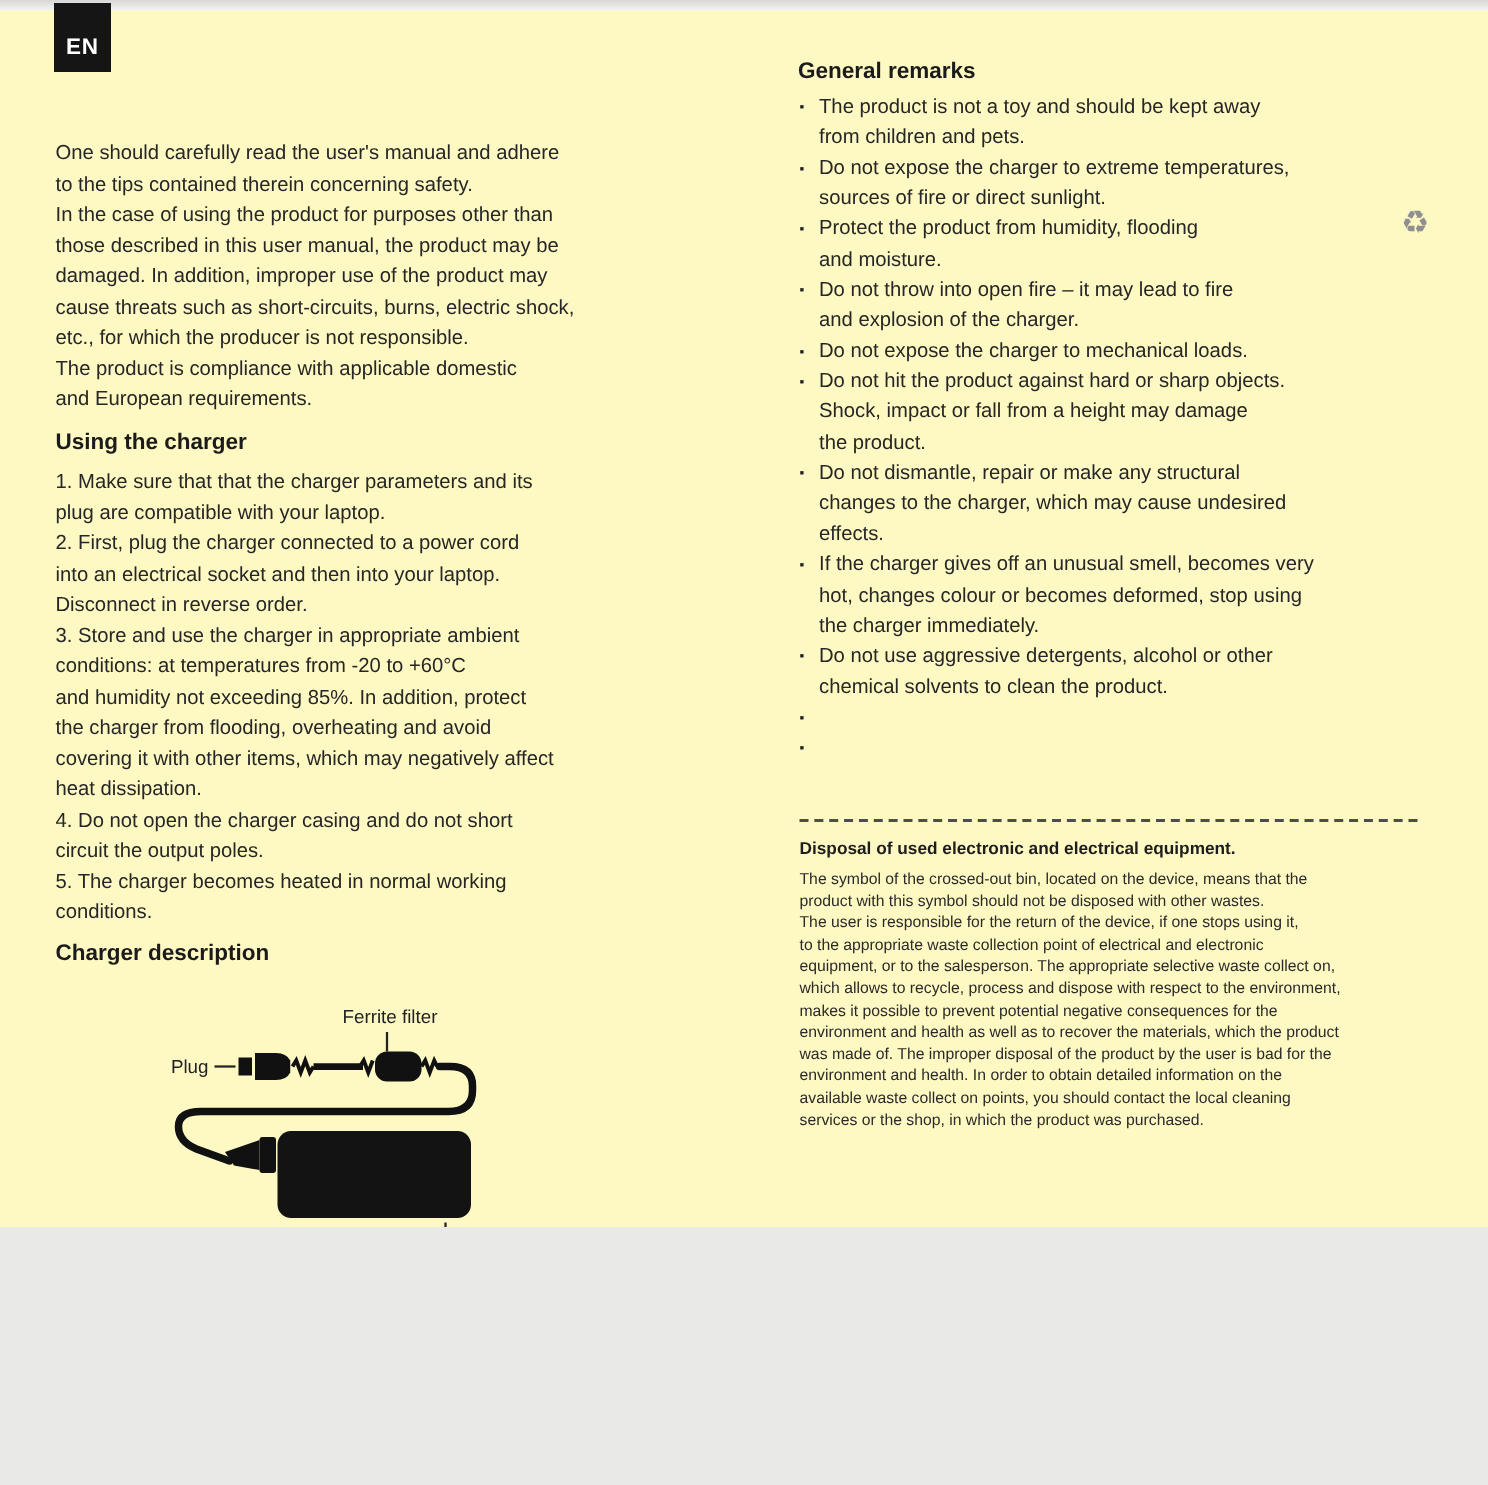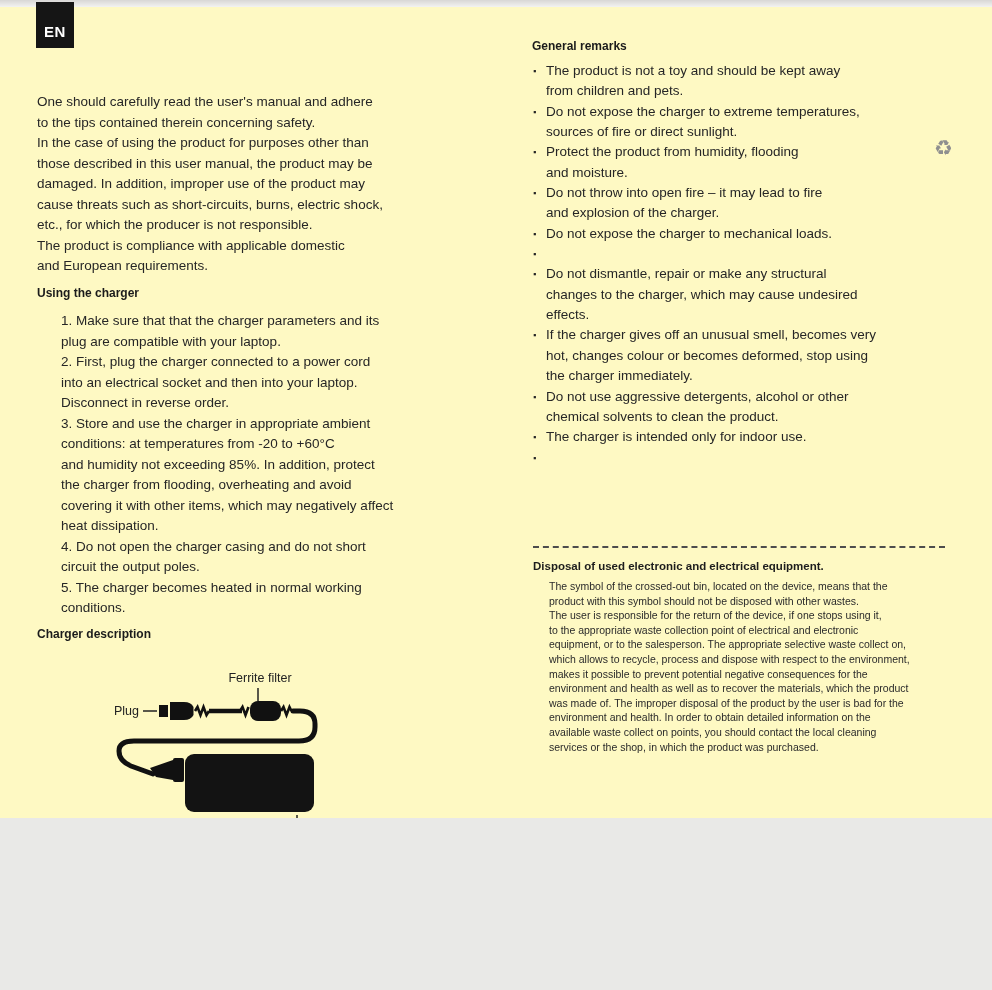--- a/index.html
+++ b/index.html
@@ -18,33 +18,33 @@
   .pre{white-space:pre-line;}
   
   .en-badge{
     left:36px;top:2px;width:38px;height:46px;background:#151515;
   }
   .en-badge span{
     position:absolute;left:8px;top:21px;color:#fff;
     font-size:15px;font-weight:bold;letter-spacing:.5px;
   }
   
-  .h1{font-size:12px;font-weight:bold;color:#1b1b1b;}
+  .h1{font-size:15px;font-weight:bold;color:#1b1b1b;}
   
   .body-text{font-size:13.5px;line-height:20.5px;color:#262626;width:470px;}
   
   ul.bullets{list-style:none;margin:0;padding:0;width:432px;}
   ul.bullets li{display:flex;align-items:flex-start;}
   .blt{font-size:9px;line-height:20.35px;width:13px;flex:0 0 13px;color:#222;}
   .blt-text{font-size:13.5px;line-height:20.35px;color:#262626;}
   
   .divider{left:533px;top:546px;width:412px;height:0;border-top:2px dashed #4d4d4d;}
   
   .disposal-title{left:533px;top:560px;font-size:11.5px;font-weight:bold;color:#1d1d1d;}
-  .disposal-text{left:549px;top:579px;width:420px;font-size:10.5px;line-height:14.6px;color:#2a2a2a;}
+  .disposal-text{left:533px;top:579px;width:420px;font-size:10.5px;line-height:14.6px;color:#2a2a2a;}
   
   .set-line{left:37px;top:856px;font-size:13.5px;color:#242424;margin-left:17px;}
   .set-line .lbl{font-weight:bold;}
   .set-line .sb{font-size:9px;vertical-align:1px;padding:0 6px;}
   
   .ukca{left:708px;top:851px;font-size:21px;font-weight:bold;line-height:17px;letter-spacing:2.5px;color:#1c1c1c;}
   .rohs{left:755px;top:850px;width:62px;border:2.5px solid #141414;border-radius:5px;overflow:hidden;background:#fff;text-align:center;}
   .rohs-top{font-size:16px;font-weight:bold;color:#141414;line-height:20px;}
   .rohs-bottom{background:#141414;color:#fff;font-size:10px;line-height:14px;}
   .ce{left:832px;top:856px;}
@@ -70,21 +70,21 @@
   <div class="abs body-text pre" style="left:37px;top:92px;">One should carefully read the user's manual and adhere
 to the tips contained therein concerning safety.
 In the case of using the product for purposes other than
 those described in this user manual, the product may be
 damaged. In addition, improper use of the product may
 cause threats such as short-circuits, burns, electric shock,
 etc., for which the producer is not responsible.
 The product is compliance with applicable domestic
 and European requirements.</div>
   <div class="abs h1" style="left:37px;top:286px;">Using the charger</div>
-  <div class="abs body-text pre" style="left:37px;top:311px;margin-left:24px;">1. Make sure that that the charger parameters and its
+  <div class="abs body-text pre" style="left:37px;top:311px;">1. Make sure that that the charger parameters and its
 plug are compatible with your laptop.
 2. First, plug the charger connected to a power cord
 into an electrical socket and then into your laptop.
 Disconnect in reverse order.
 3. Store and use the charger in appropriate ambient
 conditions: at temperatures from -20 to +60°C
 and humidity not exceeding 85%. In addition, protect
 the charger from flooding, overheating and avoid
 covering it with other items, which may negatively affect
 heat dissipation.
@@ -146,41 +146,43 @@
         <span class="blt">▪</span>
         <span class="blt-text pre">Do not throw into open fire – it may lead to fire
 and explosion of the charger.</span>
       </li>
     <li>
         <span class="blt">▪</span>
         <span class="blt-text pre">Do not expose the charger to mechanical loads.</span>
       </li>
     <li>
         <span class="blt">▪</span>
+        <span class="blt-text pre">Do not hit the product against hard or sharp objects.
+Shock, impact or fall from a height may damage
+the product.</span>
       </li>
     <li>
         <span class="blt">▪</span>
         <span class="blt-text pre">Do not dismantle, repair or make any structural
 changes to the charger, which may cause undesired
 effects.</span>
       </li>
     <li>
         <span class="blt">▪</span>
         <span class="blt-text pre">If the charger gives off an unusual smell, becomes very
 hot, changes colour or becomes deformed, stop using
 the charger immediately.</span>
       </li>
     <li>
         <span class="blt">▪</span>
         <span class="blt-text pre">Do not use aggressive detergents, alcohol or other
 chemical solvents to clean the product.</span>
       </li>
     <li>
         <span class="blt">▪</span>
-        <span class="blt-text pre">The charger is intended only for indoor use.</span>
       </li>
     <li>
         <span class="blt">▪</span>
       </li>
   </ul>
 
   <span class="abs inline-recycle">♻</span>
 
   <div class="abs divider"></div>
   <div class="abs disposal-title">Disposal of used electronic and electrical equipment.</div>

